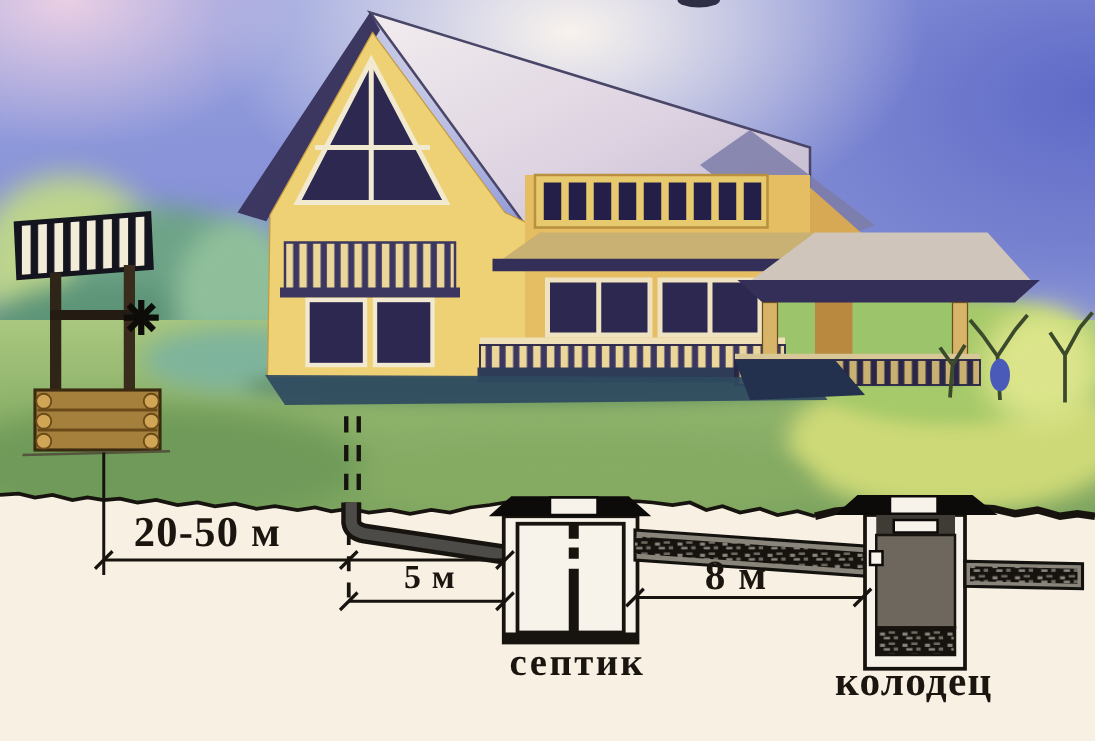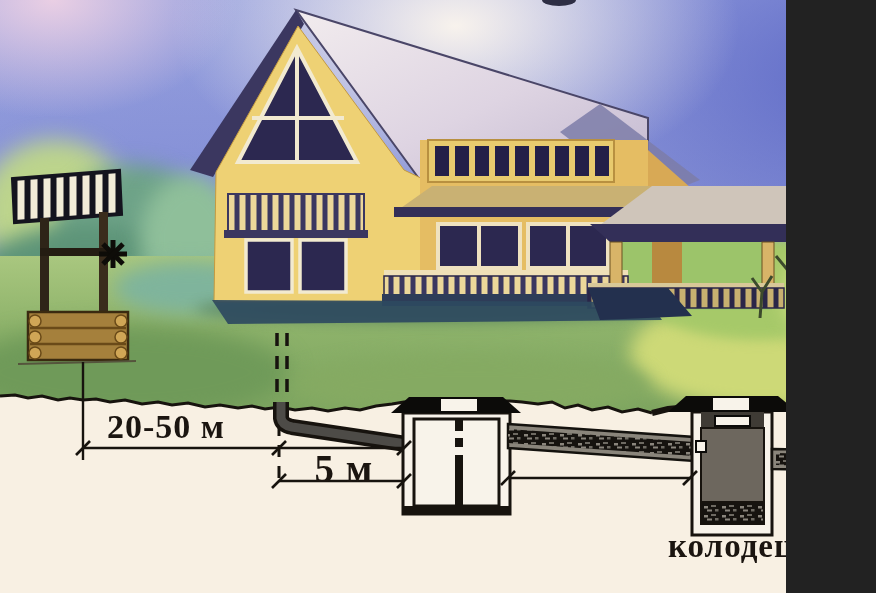--- a/index.html
+++ b/index.html
@@ -1,17 +1,17 @@
 <!DOCTYPE html>
 <html><head>
 <meta charset="utf-8">
 <style>
   html,body{margin:0;padding:0;background:#222;}
   #canvas{
-    position:relative;width:786px;height:593px;overflow:hidden;
+    position:relative;width:876px;height:593px;overflow:hidden;
     background:#ec4899;
     font-family:"Liberation Serif", serif;
   }
   .abs{position:absolute;}
   .blob{position:absolute;border-radius:50%;}
   
   #sky{
     left:0;top:0;width:876px;height:430px;
     background:
       radial-gradient(ellipse 300px 190px at 6% 0%, rgba(238,209,228,.95), rgba(238,209,228,0) 62%),
@@ -248,18 +248,20 @@
         <line x1="397" y1="455" x2="411" y2="441"></line>
         <line x1="272" y1="488" x2="286" y2="474"></line>
         <line x1="397" y1="488" x2="411" y2="474"></line>
         <line x1="501" y1="485" x2="515" y2="471"></line>
         <line x1="683" y1="485" x2="697" y2="471"></line>
       </g>
     </g>
   </svg>
 
   <div class="dim-label" style="left:86px;top:408px;width:160px;font-size:34px;">20-50 м</div>
-  <div class="dim-label" style="left:294px;top:446px;width:100px;font-size:39px;">5 м</div>
+  <div class="dim-label" style="left:294px;top:446px;width:100px;font-size:27px;">5 м</div>
+  <div class="dim-label" style="left:539px;top:443px;width:100px;font-size:33px;">8 м</div>
+  <div class="dim-label" style="left:387px;top:512px;width:150px;font-size:31px;letter-spacing:2px;">септик</div>
   <div class="dim-label" style="left:606px;top:528px;width:250px;font-size:33px;line-height:36px;">
     <div>колодец</div>
   </div>
 
 </div>
 
 </body></html>

